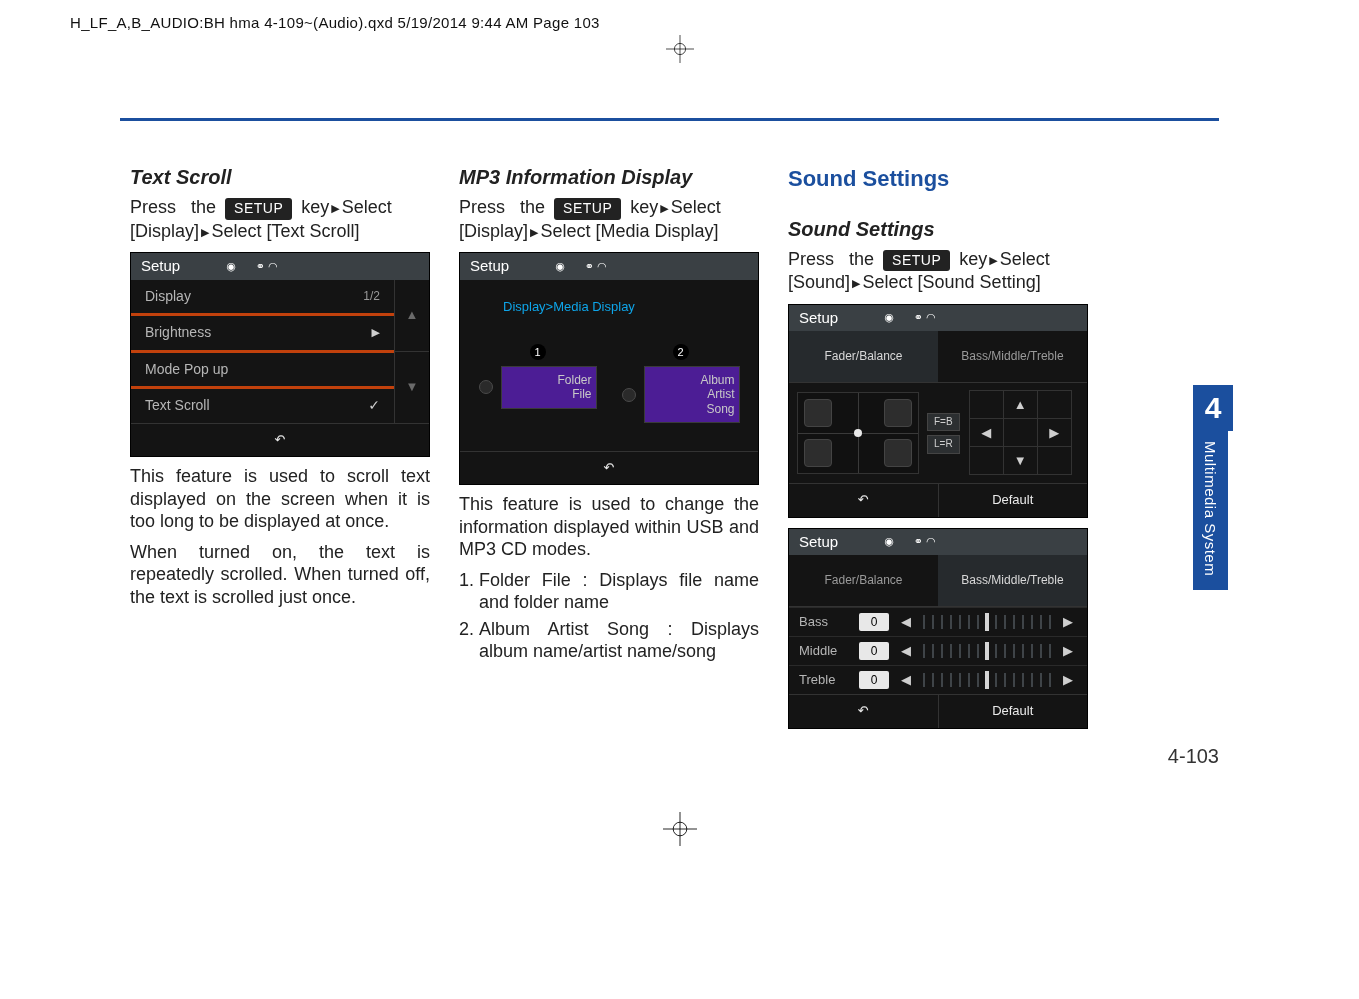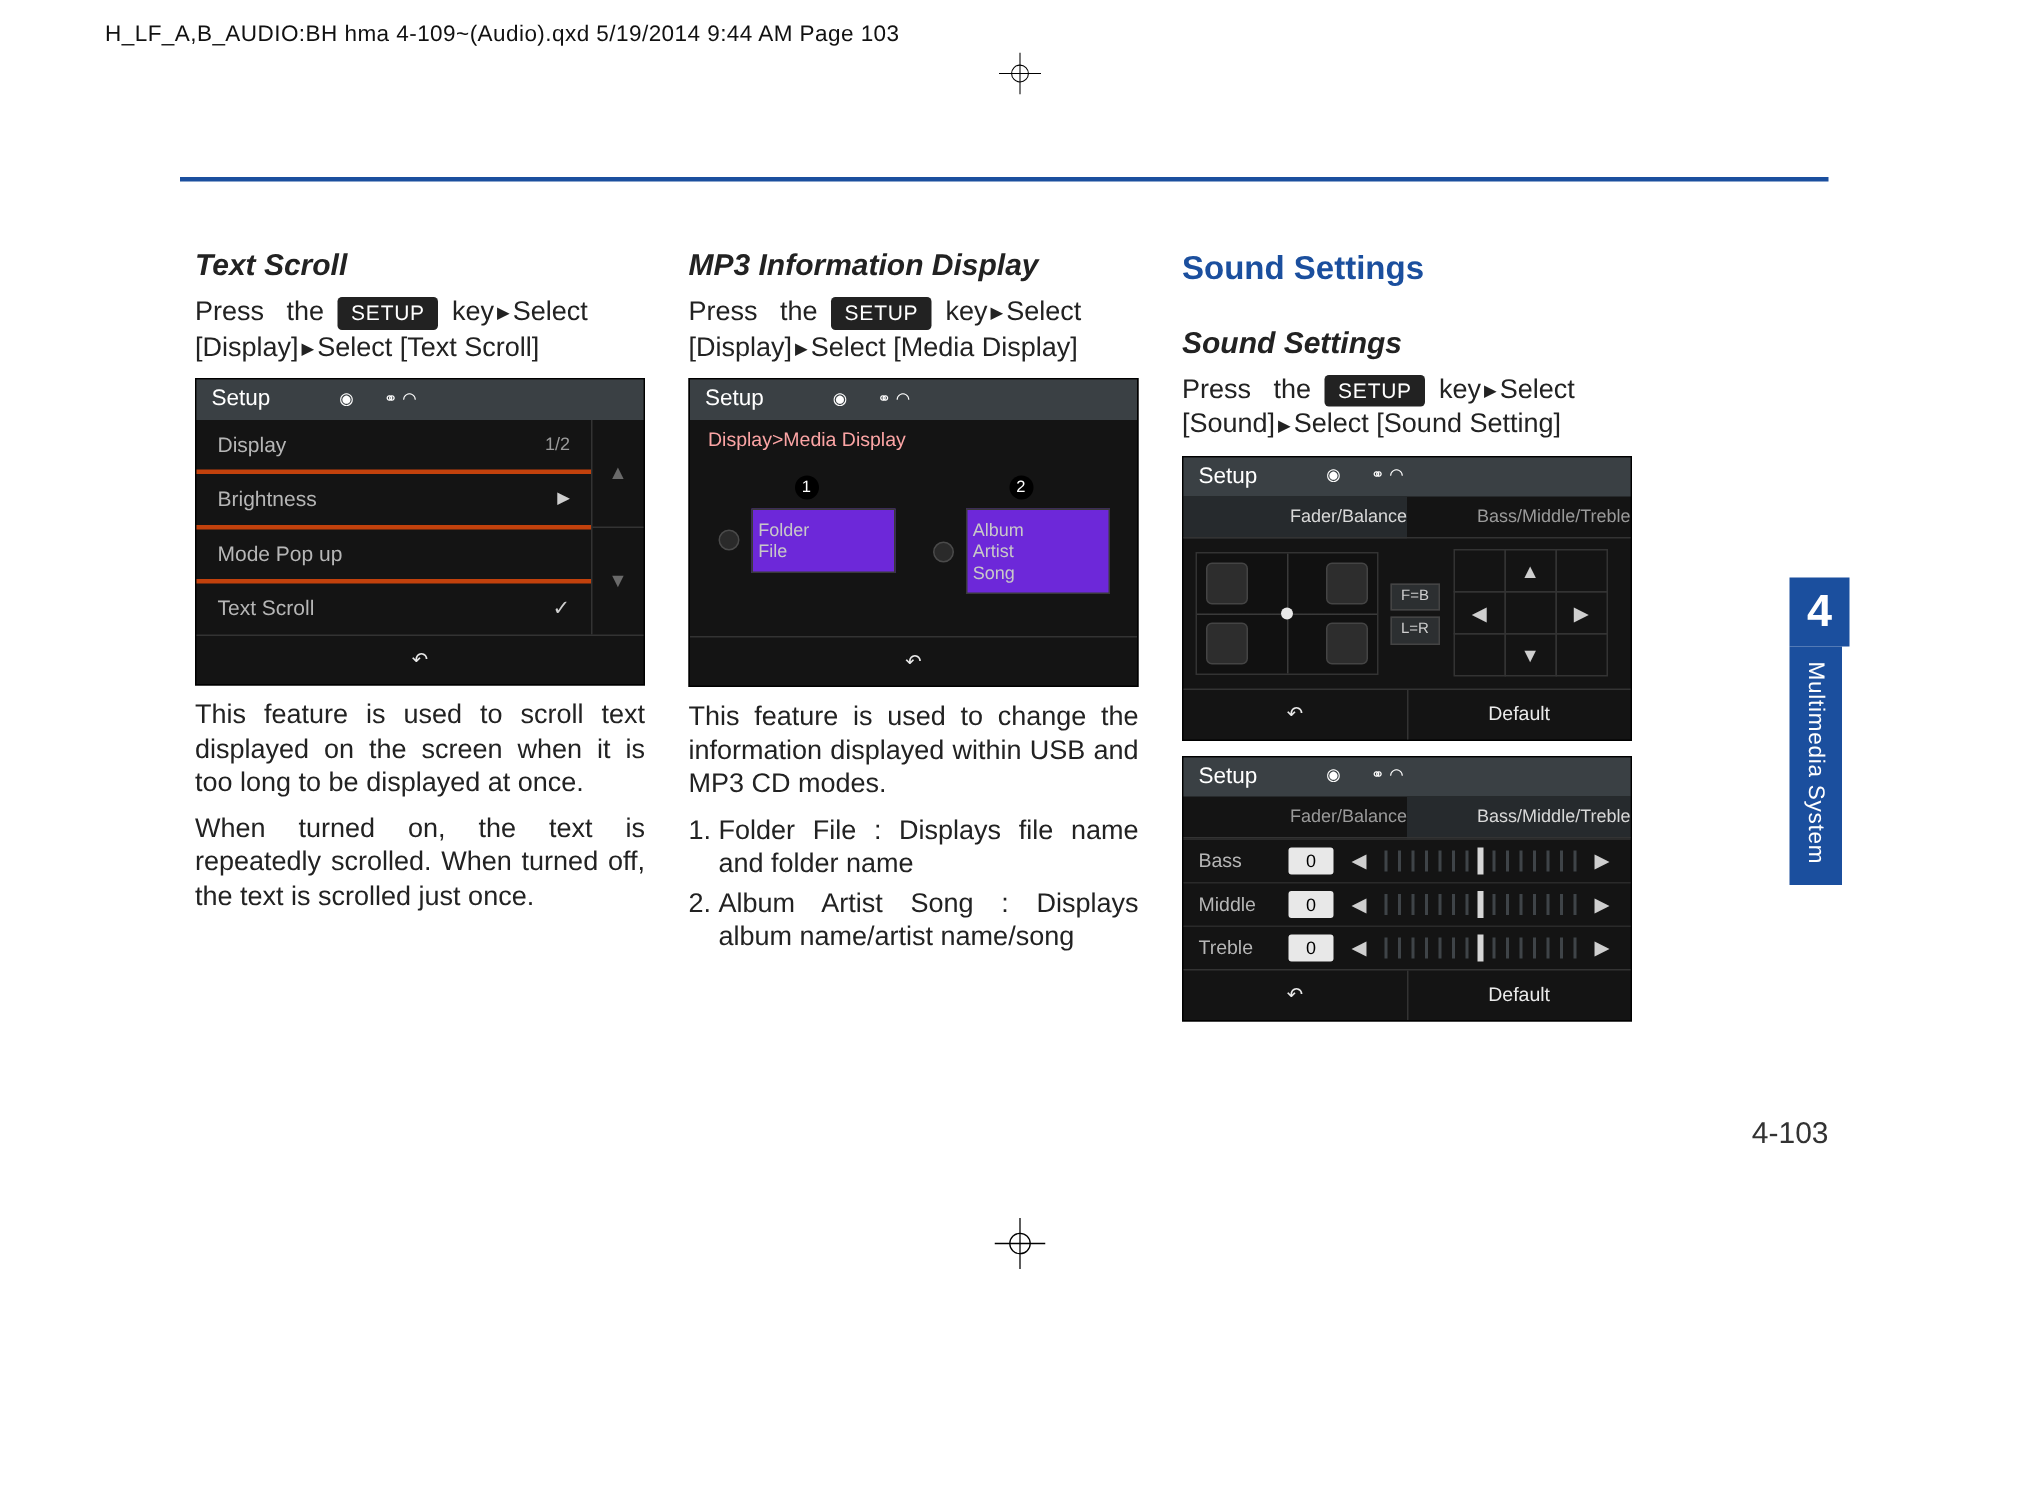--- a/index.html
+++ b/index.html
@@ -88,23 +88,24 @@
     background: #3a4044;
     color: #fff;
     padding: 4px 10px;
     font-size: 15px;
     display: flex;
     align-items: center;
     gap: 46px;
   }
   .sc-icons { display: flex; gap: 20px; font-size: 11px; }
   .sc-sub {
-    padding: 5px 12px;
-    color: #fca5a5;
+    padding: 19px 12px;
+    color: #0ea5e9;
     font-size: 13px;
+    margin-left: 31px;
   }
   .sc-body { display: flex; }
   .sc-list { flex: 1; }
   .sc-row {
     border-top: 3px solid #c2410c;
     padding: 8px 14px;
     display: flex;
     justify-content: space-between;
     align-items: center;
     font-size: 14px;
@@ -163,25 +164,25 @@
     align-items: center;
     gap: 8px;
     justify-content: center;
   }
   .radio-dot {
     width: 12px; height: 12px; border-radius: 50%;
     border: 1px solid #4a4a4a; background: #2a2a2a;
     display: inline-block;
   }
   .mp3-txt {
-    background:#6d28d9; width:86px; padding:6px 4px; border:1px solid #3a3a3a;
-    font-size:12px; line-height:1.2; color:#c8c8c8; text-align:left;
+    background:#4c1d95; width:86px; padding:6px 4px; border:1px solid #3a3a3a;
+    font-size:12px; line-height:1.2; color:#c8c8c8; text-align:right;
   }
   .fb-tabs { display:flex; }
-  .fb-tab { flex:1; text-align:right; padding:6px 0; font-size:12px; color:#9a9a9a; border-bottom:1px solid #333;}
+  .fb-tab { flex:1; text-align:center; padding:18px 0; font-size:12px; color:#9a9a9a; border-bottom:1px solid #333;}
   .fb-tab.active { background:#262a2d; color:#d8d8d8; }
   .fb-grid { display:flex; padding:8px; gap:6px; align-items:center; }
   .fb-canvas {
     width:120px; height:80px;
     background:
       linear-gradient(#3a3a3a,#3a3a3a) no-repeat center/1px 100%,
       linear-gradient(#3a3a3a,#3a3a3a) no-repeat center/100% 1px,
       #111;
     border:1px solid #333;
     position:relative;

